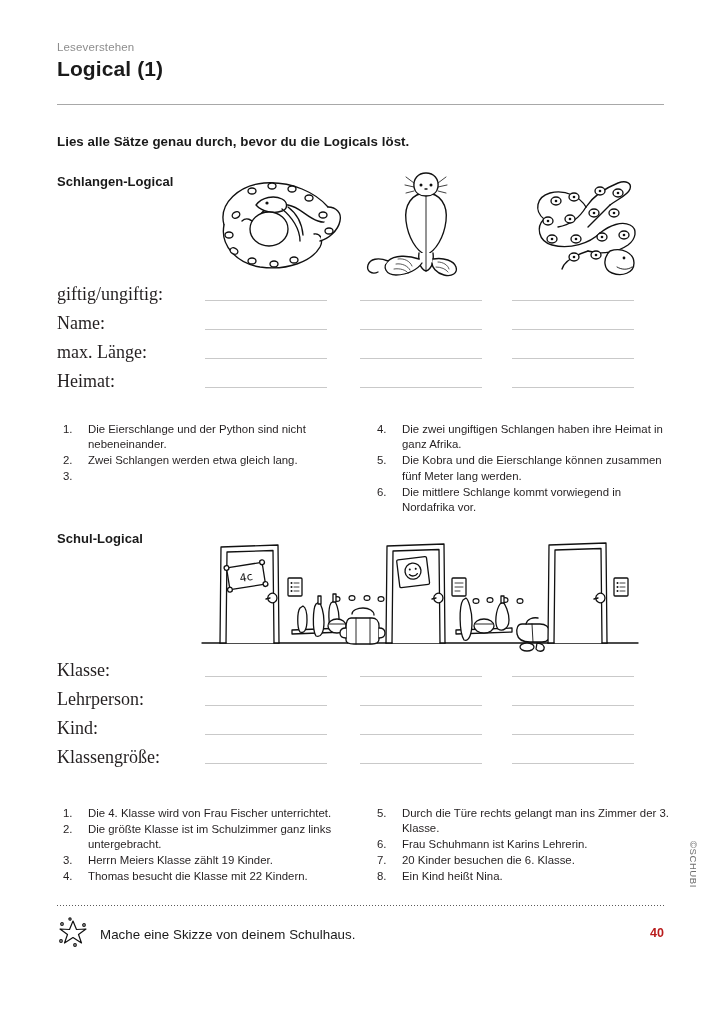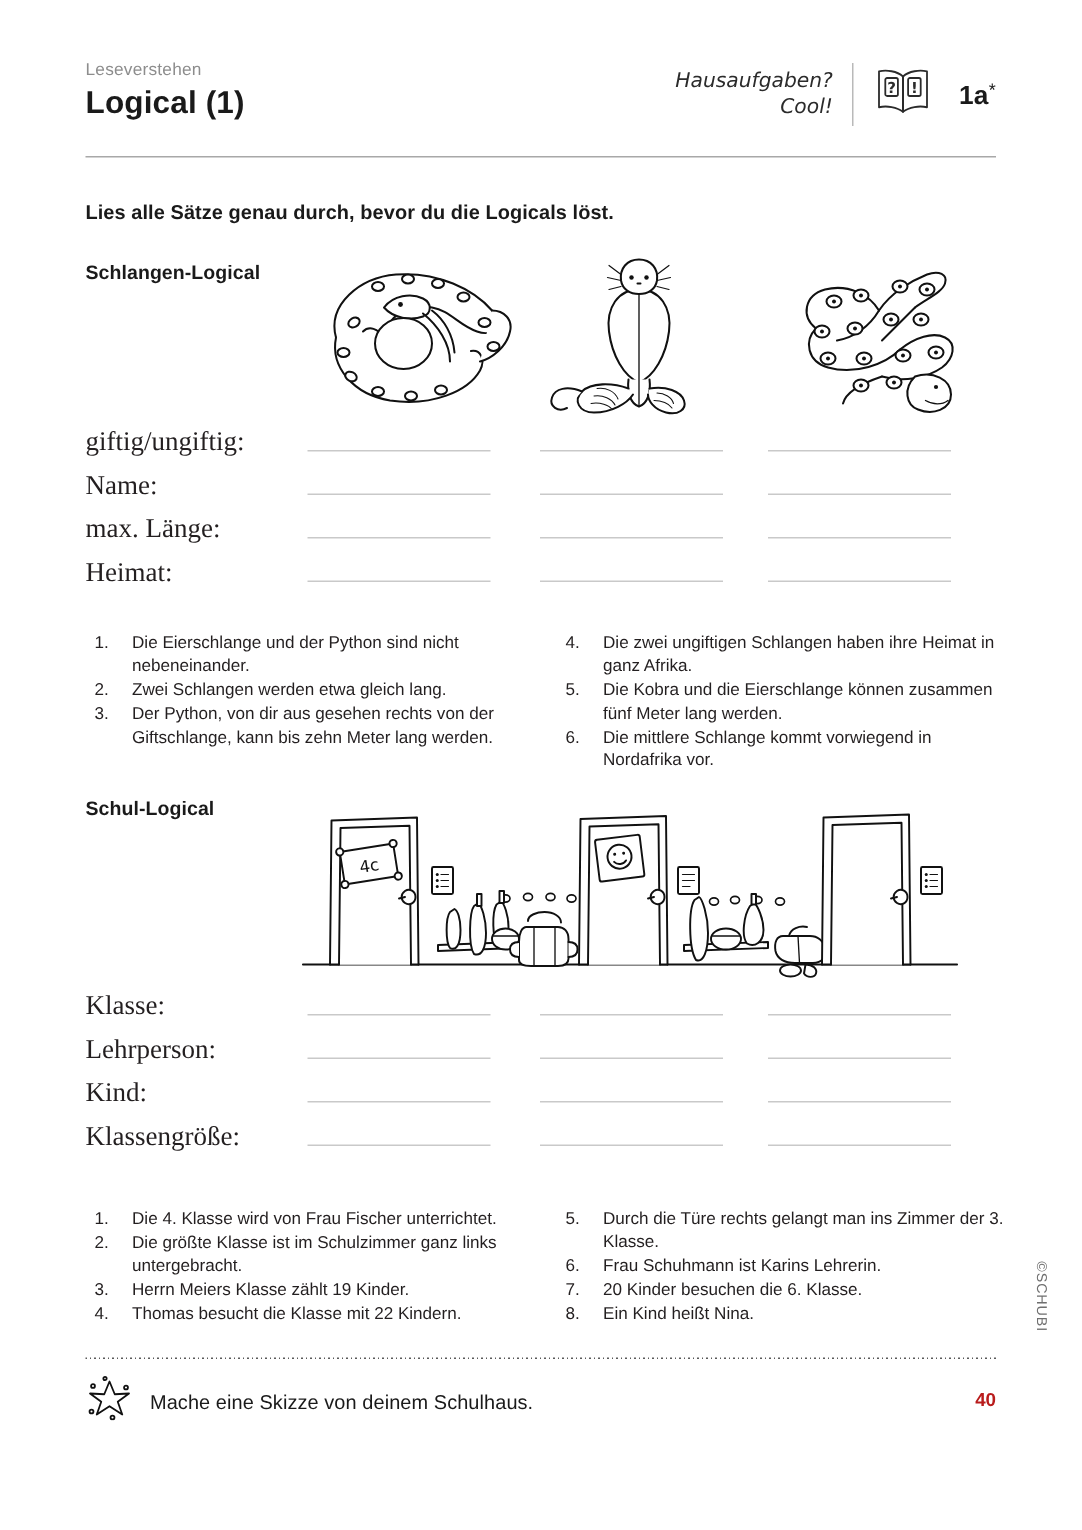--- a/index.html
+++ b/index.html
@@ -120,41 +120,20 @@
 </style>
 </head>
 <body>
 
 <div class="page">
 
   <div class="header">
     <div class="hdr-left">
       <div class="eyebrow">Leseverstehen</div>
       <div class="title">Logical (1)</div>
-    </div>
-    <div class="hdr-right">
-      <div class="slogan">
-        <span>Hausaufgaben?</span>
-        <span>Cool!</span>
-      </div>
-      <div class="hdr-rule"></div>
-      <div class="book-icon">
-        <svg width="40" height="34" viewBox="0 0 40 34">
-          <g fill="none" stroke="#2b2b2b" stroke-width="1.2" stroke-linejoin="round">
-            <path d="M20 7 C16 3.4 9 2.4 4 3.6 L4 27.5 C9 26.3 16 27.3 20 30.6 Z"></path>
-            <path d="M20 7 C24 3.4 31 2.4 36 3.6 L36 27.5 C31 26.3 24 27.3 20 30.6 Z"></path>
-            <path d="M20 7 L20 30.6"></path>
-            <rect x="8.2" y="8" width="8.4" height="12" rx="1.2"></rect>
-            <rect x="23.4" y="8" width="8.4" height="12" rx="1.2"></rect>
-          </g>
-          <text x="12.4" y="18" font-family="DejaVu Sans, sans-serif" font-size="10" font-weight="bold" fill="#2b2b2b" text-anchor="middle">?</text>
-          <text x="27.6" y="18" font-family="DejaVu Sans, sans-serif" font-size="10" font-weight="bold" fill="#2b2b2b" text-anchor="middle">!</text>
-        </svg>
-      </div>
-      <div class="page-code"><span>1a</span><span class="star">*</span></div>
     </div>
   </div>
   <div class="hrule"></div>
 
   <div class="instruction">Lies alle Sätze genau durch, bevor du die Logicals löst.</div>
 
   <div class="sec-title" id="sec-snakes">Schlangen-Logical</div>
 
   <div class="illus-snakes">
     <svg width="452" height="122" viewBox="0 0 452 122">
@@ -291,21 +270,21 @@
       <div class="fline c1"></div>
       <div class="fline c2"></div>
       <div class="fline c3"></div>
     </div>
   </div>
 
   <div class="clues" id="clues-snakes">
     <div class="clue-col left">
       <div class="clue"><span class="num">1.</span><span>Die Eierschlange und der Python sind nicht nebeneinander.</span></div>
       <div class="clue"><span class="num">2.</span><span>Zwei Schlangen werden etwa gleich lang.</span></div>
-      <div class="clue"><span class="num">3.</span><span>Der Python, von dir aus gesehen rechts von der Giftschlange, kann bis zehn Meter lang werden.</span></div>
+      <div class="clue"><span class="num">3.</span></div>
     </div>
     <div class="clue-col right">
       <div class="clue"><span class="num">4.</span><span>Die zwei ungiftigen Schlangen haben ihre Heimat in ganz Afrika.</span></div>
       <div class="clue"><span class="num">5.</span><span>Die Kobra und die Eierschlange können zusammen fünf Meter lang werden.</span></div>
       <div class="clue"><span class="num">6.</span><span>Die mittlere Schlange kommt vorwiegend in Nordafrika vor.</span></div>
     </div>
   </div>
 
   <div class="sec-title" id="sec-school">Schul-Logical</div>
 

